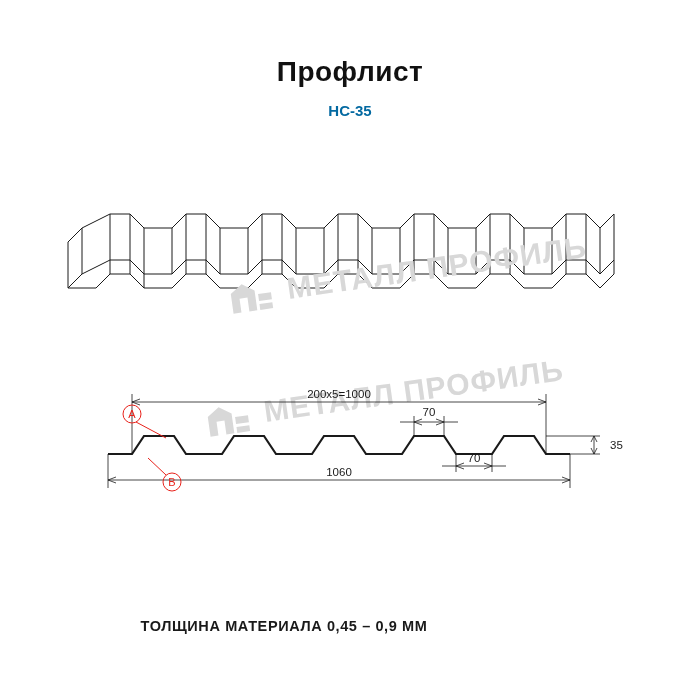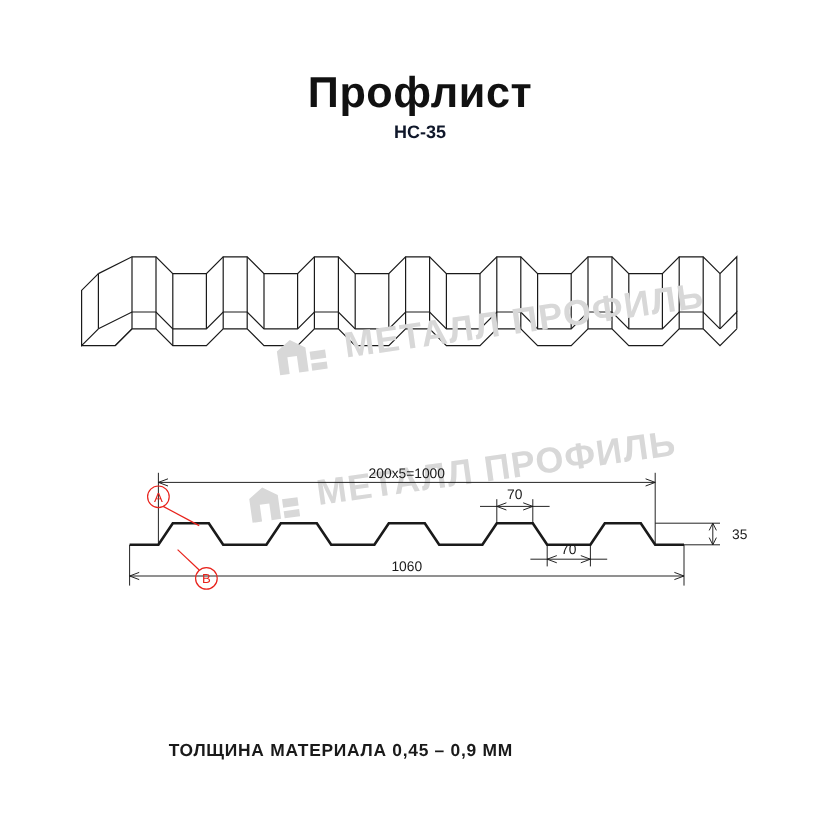--- a/index.html
+++ b/index.html
@@ -19,34 +19,34 @@
     position: relative;
     width: 700px;
     height: 700px;
   }
   .title {
     position: absolute;
     top: 56px;
     left: 0;
     width: 700px;
     text-align: center;
-    font-size: 36px;
+    font-size: 28px;
     font-weight: bold;
     letter-spacing: 0.5px;
     color: #111111;
   }
   .subtitle {
     position: absolute;
     top: 102px;
     left: 0;
     width: 700px;
     text-align: center;
     font-size: 15px;
     font-weight: bold;
-    color: #0f172a;
+    color: #0369a1;
   }
   .iso-wrap {
     position: absolute;
     top: 170px;
     left: 60px;
     width: 580px;
     height: 150px;
   }
   .section-wrap {
     position: absolute;

